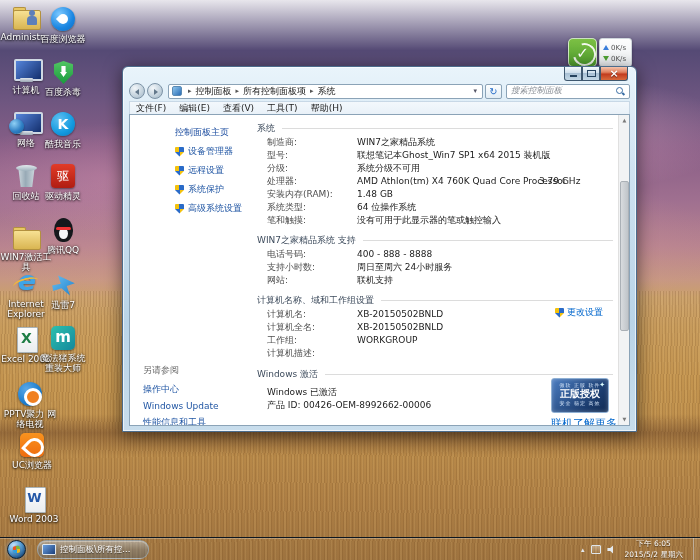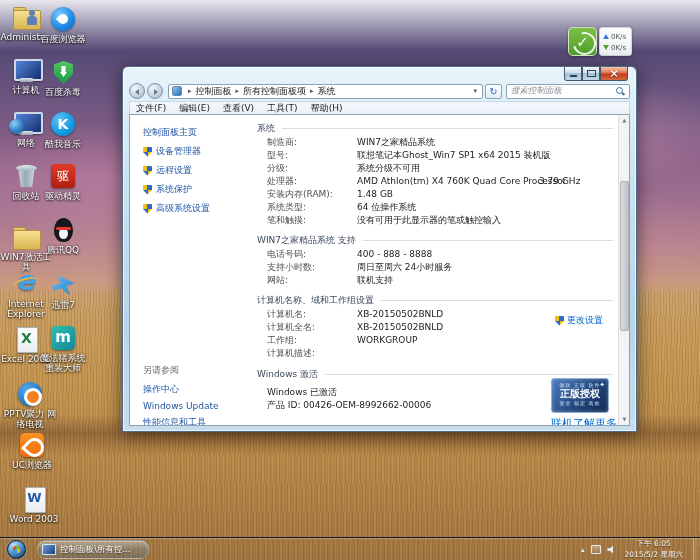--- a/index.html
+++ b/index.html
@@ -95,21 +95,21 @@
   .ic-mofazhu::before { content:"m"; position:absolute; left:5px; top:1px; width:24px; height:24px;
     background:linear-gradient(135deg,#2cc0ae,#14889c); border-radius:5px; color:#fff; font-weight:bold;
     font-size:15px; line-height:22px; text-align:center; box-shadow:0 1px 2px rgba(0,0,0,.45); }
 
   .ic-uc::before { content:""; position:absolute; left:5px; top:1px; width:24px; height:24px;
     background:linear-gradient(180deg,#f9931e,#ef6c0e); border-radius:5px; box-shadow:0 1px 2px rgba(0,0,0,.45); }
   .ic-uc::after { content:""; position:absolute; left:10px; top:6px; width:13px; height:13px;
     border:3px solid #fff; border-radius:50% 50% 50% 0; transform:rotate(42deg); }
 
   
-  .net-widget { position:absolute; left:568px; top:27px; display:flex; z-index:2;align-items:center; }
+  .net-widget { position:absolute; left:568px; top:38px; display:flex; z-index:2;align-items:center; }
   .nw-check { width:29px; height:29px; border-radius:5px; background:linear-gradient(180deg,#7cc044,#4f9e2e);
     border:1px solid rgba(255,255,255,.7); position:relative; box-shadow:0 1px 3px rgba(0,0,0,.35); }
   .nw-check::before { content:"✓"; position:absolute; inset:0; text-align:center; line-height:28px;
     color:#fff; font-size:15px; font-weight:bold; }
   .nw-check::after { content:""; position:absolute; left:4px; top:4px; width:19px; height:19px;
     border:2px solid rgba(255,255,255,.9); border-radius:50%; border-left-color:transparent; transform:rotate(30deg); }
   .nw-panel { width:33px; height:29px; margin-left:2px; background:linear-gradient(180deg,#fdfdfd,#eef1f4);
     border:1px solid #cfd6dc; border-radius:3px; padding:3px 2px 0 3px; box-shadow:0 1px 3px rgba(0,0,0,.3); }
   .nw-row { display:flex; align-items:center; height:11px; }
   .nw-arrow-up { width:0; height:0; border-left:3px solid transparent; border-right:3px solid transparent;
@@ -161,21 +161,21 @@
     background:#3a6ea5; transform:rotate(45deg); }
 
   .menu-bar { position:absolute; left:6px; right:6px; top:34px; height:13px;
     background:linear-gradient(180deg,#f3f8fc,#e9f1f8); border:1px solid #c8d8e6; border-bottom:none;
     display:flex; align-items:center; padding-left:6px; font-size:9px; color:#222; }
   .menu-item { margin-right:13px; }
 
   .content { position:absolute; left:6px; right:6px; top:47px; bottom:5px; background:#fff;
     border:1px solid #8ba3b7; display:flex; overflow:hidden; }
 
-  .sidebar { position:relative; width:117px; background:#fff; flex:none; font-size:9px; }
+  .sidebar { position:relative; width:117px; background:#fff; flex:none; font-size:9px;padding-left:32px; }
   .sb-home { margin:11px 0 0 13px; color:#1e4ea0; }
   .sb-task { display:flex; align-items:center; margin:6px 0 0 13px; color:#2257a4; }
   .sb-task:first-of-type { margin-top:14px; }
   .shield { width:9px; height:10px; margin-right:4px; flex:none;
     background:conic-gradient(#2a6bc8 0 25%, #f4c20d 0 50%, #2a6bc8 0 75%, #f4c20d 0 100%);
     clip-path:polygon(0 0,100% 0,100% 55%,50% 100%,0 55%); border-radius:1px; }
   .see-also { position:absolute; left:13px; top:249px; }
   .sa-header { color:#6a6a6a; margin-bottom:6px; }
   .sa-link { color:#2257a4; margin-bottom:5px; }
 
@@ -183,21 +183,21 @@
   .sec-header { display:flex; align-items:center; height:12px; color:#3d4b5c; }
   .sec-header .rule { flex:1; border-top:1px solid #dcdcdc; margin-left:7px; }
   .row { display:flex; height:13px; line-height:13px; margin-left:10px; position:relative; }
   .row .lab { width:90px; flex:none; color:#4e4e4e; }
   .row .val { color:#1c1c1c; white-space:nowrap; }
   .row .extra { position:absolute; left:272px; }
   a.lnk, .lnk { color:#0066cc; text-decoration:none; }
   .mt7 { margin-top:7px; } .mt8 { margin-top:8px; } .mt2 { margin-top:2px; } .mt6 { margin-top:6px; }
 
   .sec { position:relative; }
-  .change-settings { position:absolute; right:10px; top:20px; display:flex; align-items:center; }
+  .change-settings { position:absolute; right:10px; top:12px; display:flex; align-items:center; }
   .change-settings .shield { margin-right:3px; }
 
   .act-right { position:absolute; right:0px; top:10px; width:62px; text-align:center; }
   .badge { width:58px; height:35px; border-radius:3px; border:1px solid #8fb0d4; position:relative;
     background:linear-gradient(135deg,#4a7cc0,#1b3c6e 70%,#122c54); color:#fff; padding-top:3px;
     box-shadow:inset 0 0 4px rgba(255,255,255,.3); }
   .badge .t1 { font-size:5px; color:#cfe0f5; letter-spacing:1px; }
   .badge .t2 { font-size:10px; font-weight:bold; line-height:12px; }
   .badge .t3 { font-size:5px; color:#cfe0f5; letter-spacing:1px; }
   .badge .spark { position:absolute; right:3px; top:2px; font-size:7px; color:#dff; }

